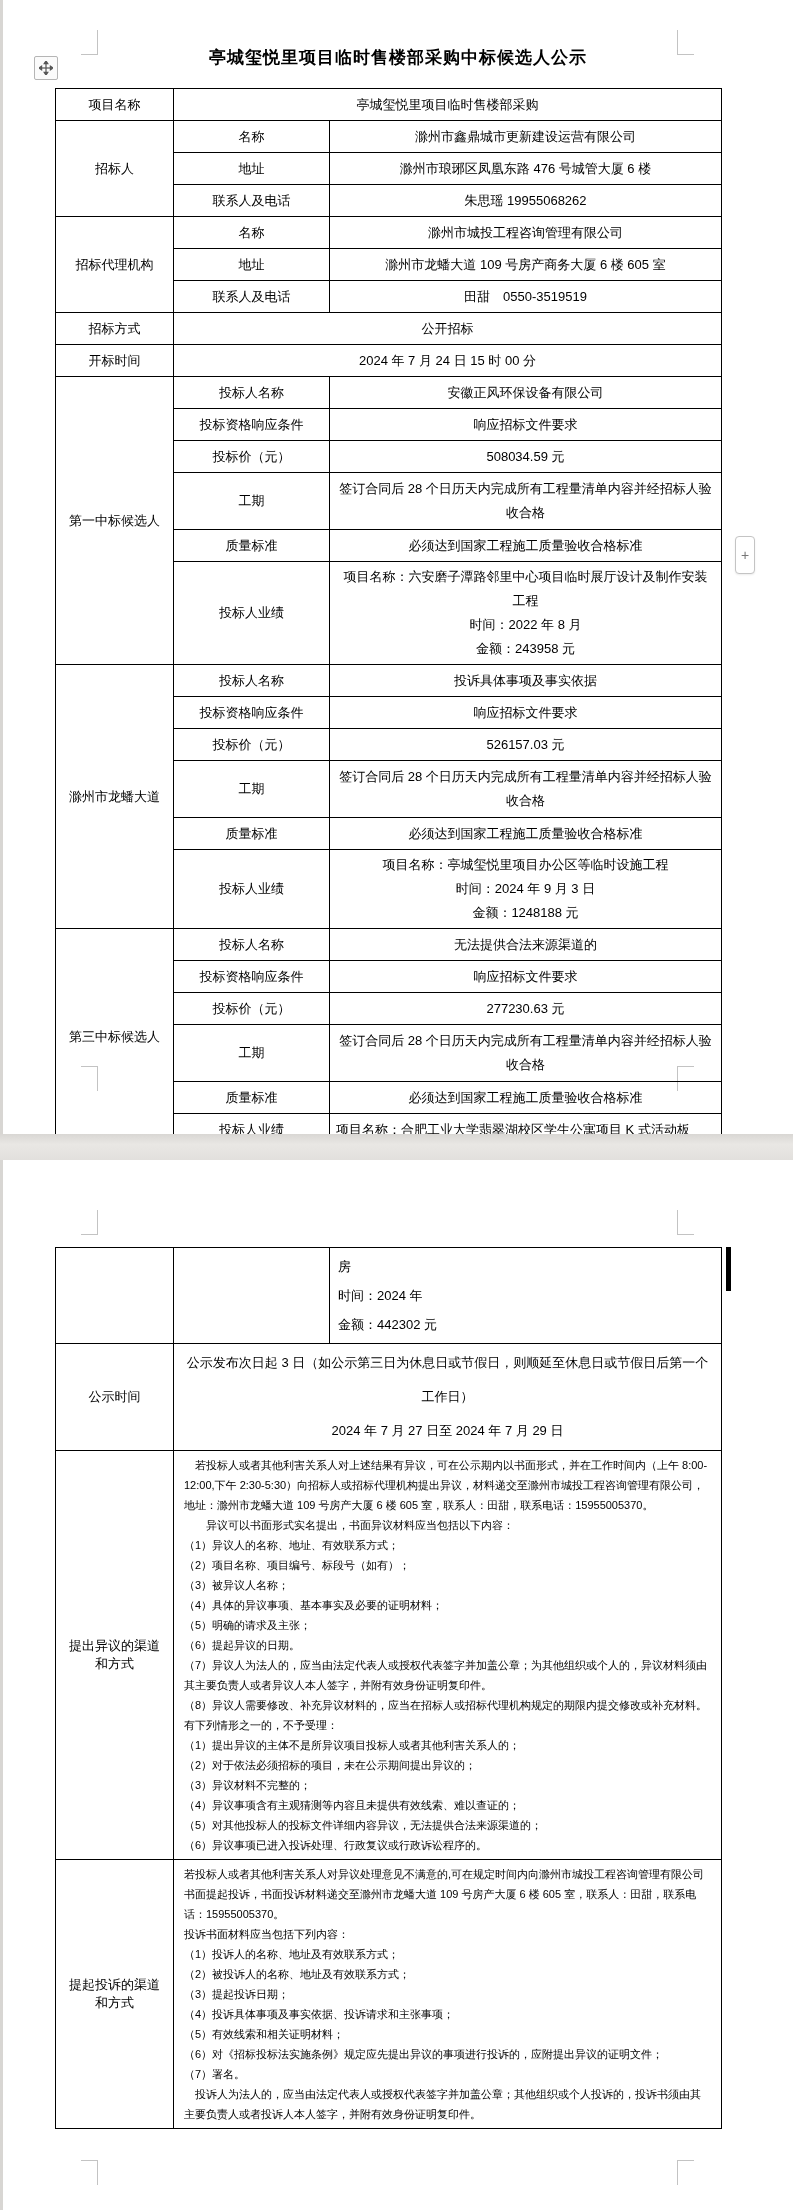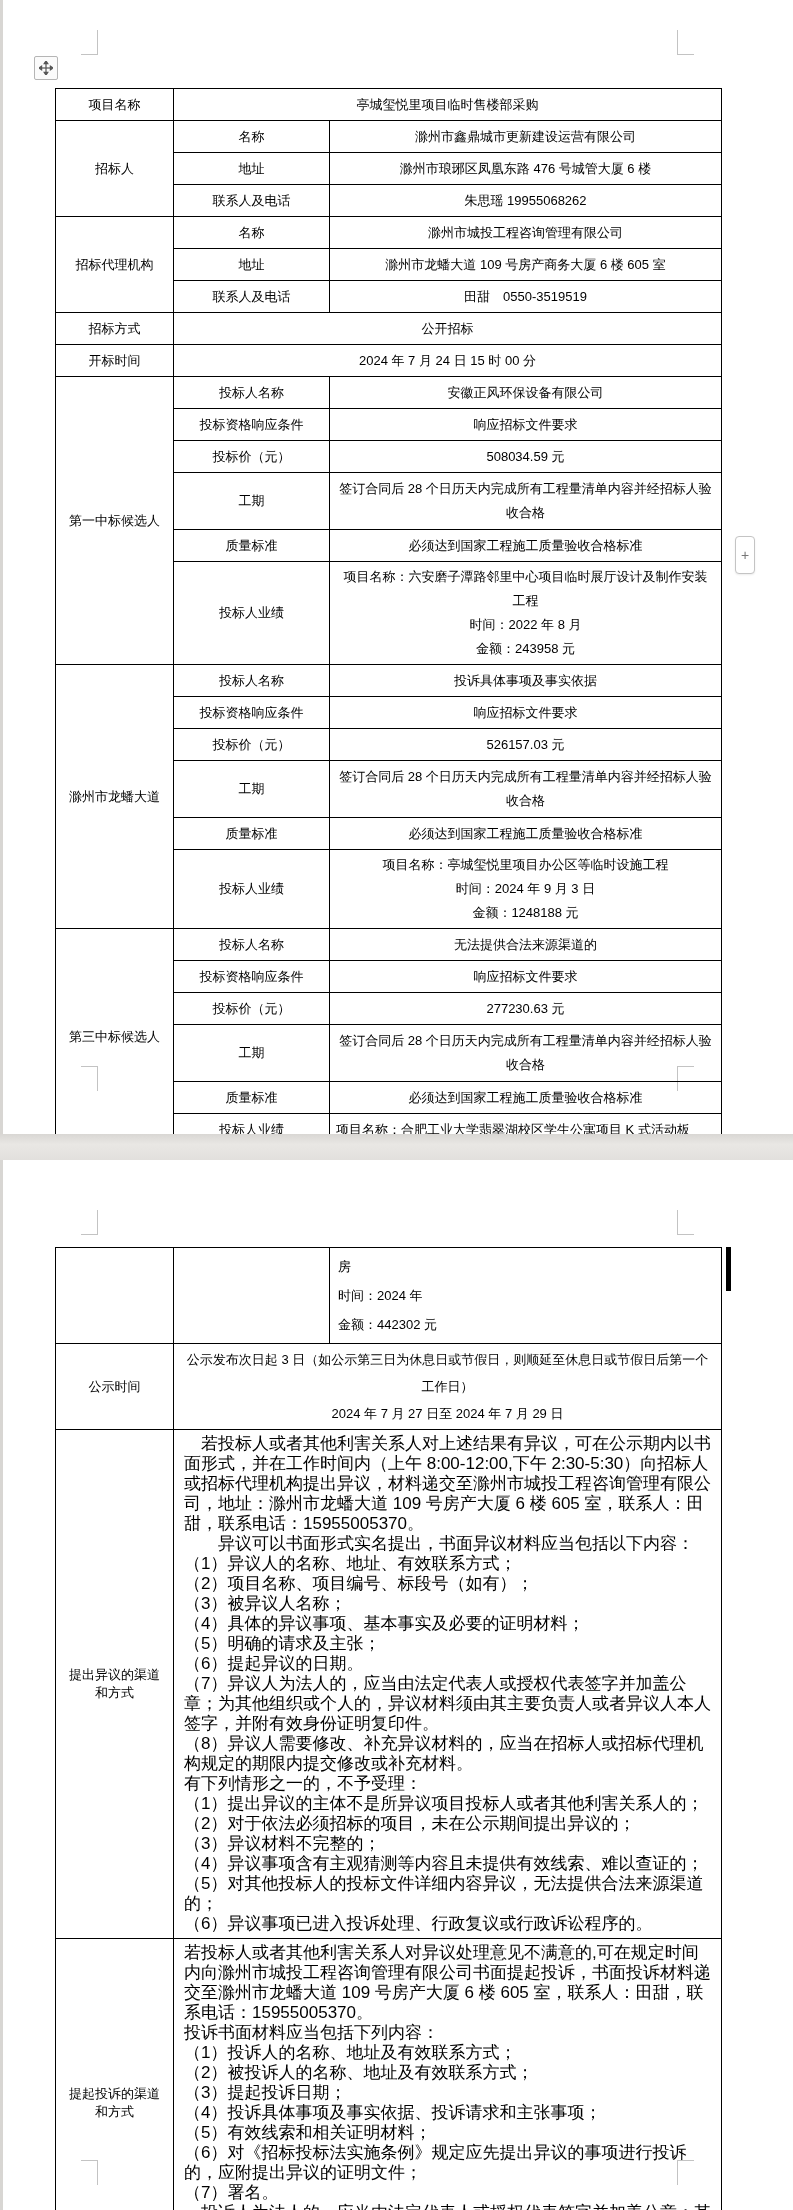--- a/index.html
+++ b/index.html
@@ -36,24 +36,24 @@
   }
   .sheet col.c1{width:118px;}
   .sheet col.c2{width:156px;}
   .sheet col.c3{width:392px;}
   .sheet td.lbl{padding:2px 8px;}
   .sheet tr.tall td{height:52px;line-height:24px;}
   .sheet td.left{text-align:left;}
   .sheet td.pre{white-space:pre-line;}
   .sheet td.ach{line-height:24px;padding:3px 8px;height:auto;text-align:center;}
   .sheet td.cont{line-height:29px;padding:4px 8px;height:auto;}
-  .sheet td.pubt{line-height:27px;height:auto;padding:2px 10px;}
+  .sheet td.pubt{line-height:34px;height:auto;padding:2px 10px;}
   .sheet td.fee{height:60px;}
   .sheet td.para{
-    line-height:20px;font-size:17px;
+    line-height:20px;font-size:11px;
     padding:4px 10px;height:auto;vertical-align:top;text-align:left;
   }
 
   
   .mark{position:absolute;width:16px;height:24px;}
   .mark.tl{border-right:1px solid #c3c3c3;border-bottom:1px solid #c3c3c3;}
   .mark.tr{border-left:1px solid #c3c3c3;border-bottom:1px solid #c3c3c3;}
   .mark.bl{border-right:1px solid #c3c3c3;border-top:1px solid #c3c3c3;}
   .mark.br{border-left:1px solid #c3c3c3;border-top:1px solid #c3c3c3;}
 
@@ -87,20 +87,21 @@
         <line x1="7" y1="1.5" x2="7" y2="12.5"></line>
         <line x1="1.5" y1="7" x2="12.5" y2="7"></line>
         <path d="M7 0 L5.2 2.6 L8.8 2.6 Z"></path>
         <path d="M7 14 L5.2 11.4 L8.8 11.4 Z"></path>
         <path d="M0 7 L2.6 5.2 L2.6 8.8 Z"></path>
         <path d="M14 7 L11.4 5.2 L11.4 8.8 Z"></path>
       </g>
     </svg>
   </div>
 
+  <div class="doc-title">亭城玺悦里项目临时售楼部采购中标候选人公示</div>
 
   <table class="sheet t1">
     <colgroup>
         <col class="c1">
         <col class="c2">
         <col class="c3">
       </colgroup>
     <tbody>
         <tr>
       <td class="lbl">项目名称</td>

